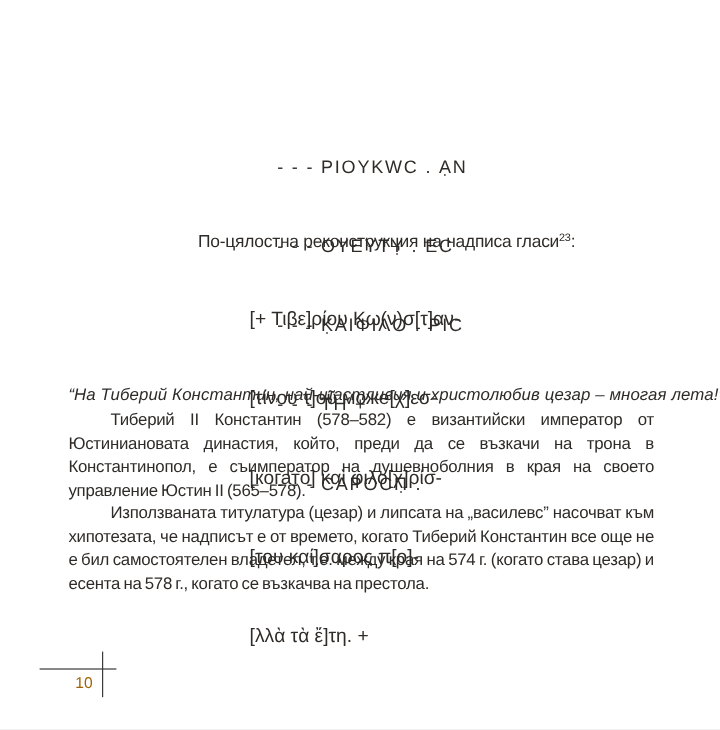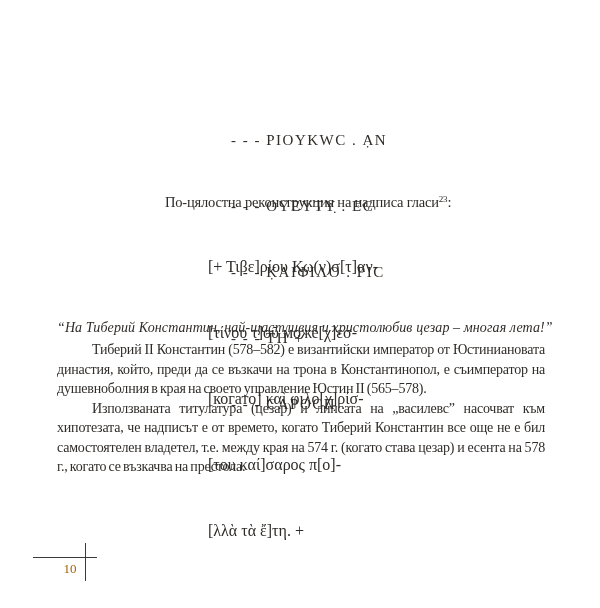--- a/index.html
+++ b/index.html
@@ -1,21 +1,21 @@
 <!DOCTYPE html>
 <html><head>
 <meta charset="utf-8">
 <style>
   html, body { margin: 0; padding: 0; background: #e8e8e8; }
   .page {
     position: relative;
     width: 600px;
     height: 608px;
     background: #ffffff;
-    font-family: Liberation Serif, serif;
+    font-family: Liberation Sans, sans-serif;
     color: #2f2b28;
     overflow: hidden;
     margin: 0 auto;
   }
 
   
   .inscription {
     position: absolute;
     top: 85px;
     left: 231px;

